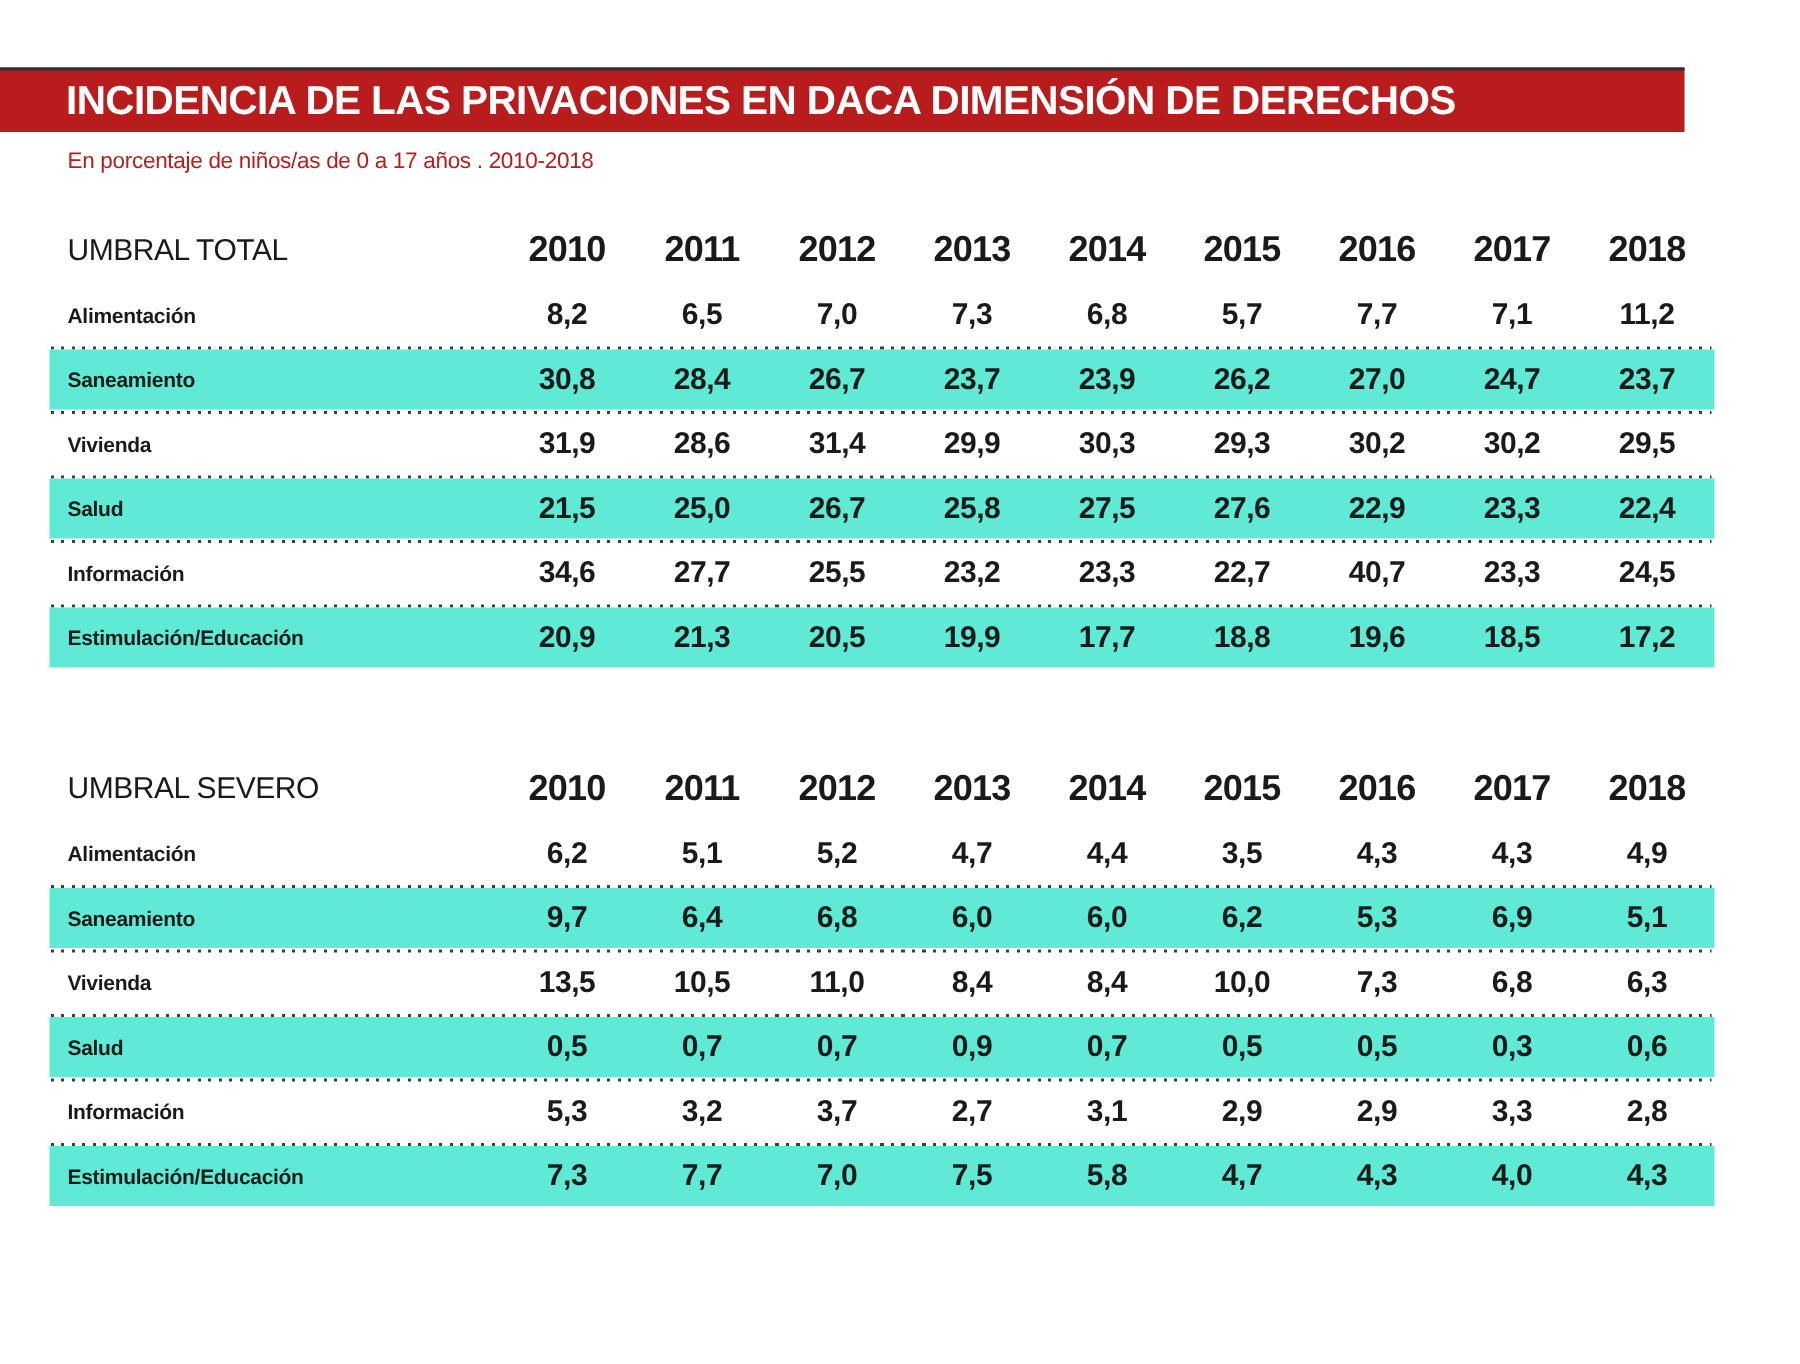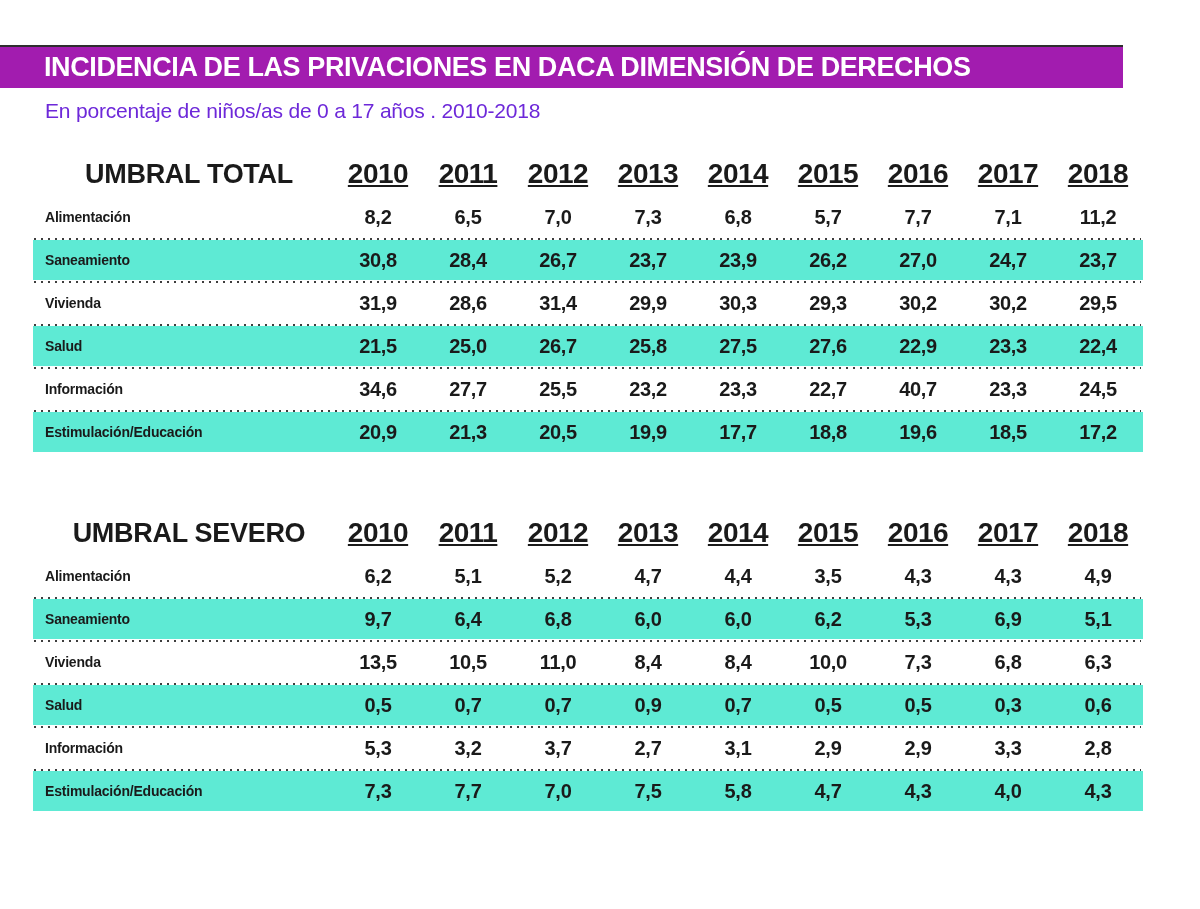--- a/index.html
+++ b/index.html
@@ -10,64 +10,62 @@
     color: #1a1a1a;
     overflow: hidden;
   }
   .page { width: 1200px; height: 909px; position: relative; }
 
   
   .title-bar {
     margin-top: 45px;
     width: 1123px;
     height: 43px;
-    background: #a21caf;
+    background: #b91c1c;
     border-top: 2px solid #2e2e2e;
     display: flex;
     align-items: center;
   }
   .title-bar h1 {
     color: #ffffff;
     font-size: 27px;
     font-weight: 700;
     letter-spacing: -0.4px;
     padding-left: 44px;
     white-space: nowrap;
   }
   .subtitle {
     margin: 11px 0 0 45px;
-    font-size: 21px;
-    color: #6d28d9;
+    font-size: 15px;
+    color: #b91c1c;
     letter-spacing: -0.2px;
   }
 
   
   main { margin-left: 33px; width: 1110px; }
   .table-block { margin-top: 28px; }
   .table-block + .table-block { margin-top: 58px; }
 
   .thead {
     display: grid;
     grid-template-columns: 300px repeat(9, 1fr);
     align-items: center;
     height: 46px;
   }
   .ttitle {
     padding-left: 12px;
-    font-size: 27px;
-    font-weight: 700;
+    font-size: 20px;
+    font-weight: 400;
     letter-spacing: -0.3px;
-    text-align: center;
   }
   .year {
     text-align: center;
-    font-size: 28px;
+    font-size: 24px;
     font-weight: 700;
     letter-spacing: -0.5px;
-    text-decoration: underline;
   }
 
   .row {
     display: grid;
     grid-template-columns: 300px repeat(9, 1fr);
     align-items: center;
     height: 40px;
   }
   .row.shaded { background: #5eead4; }
   .rlabel {

